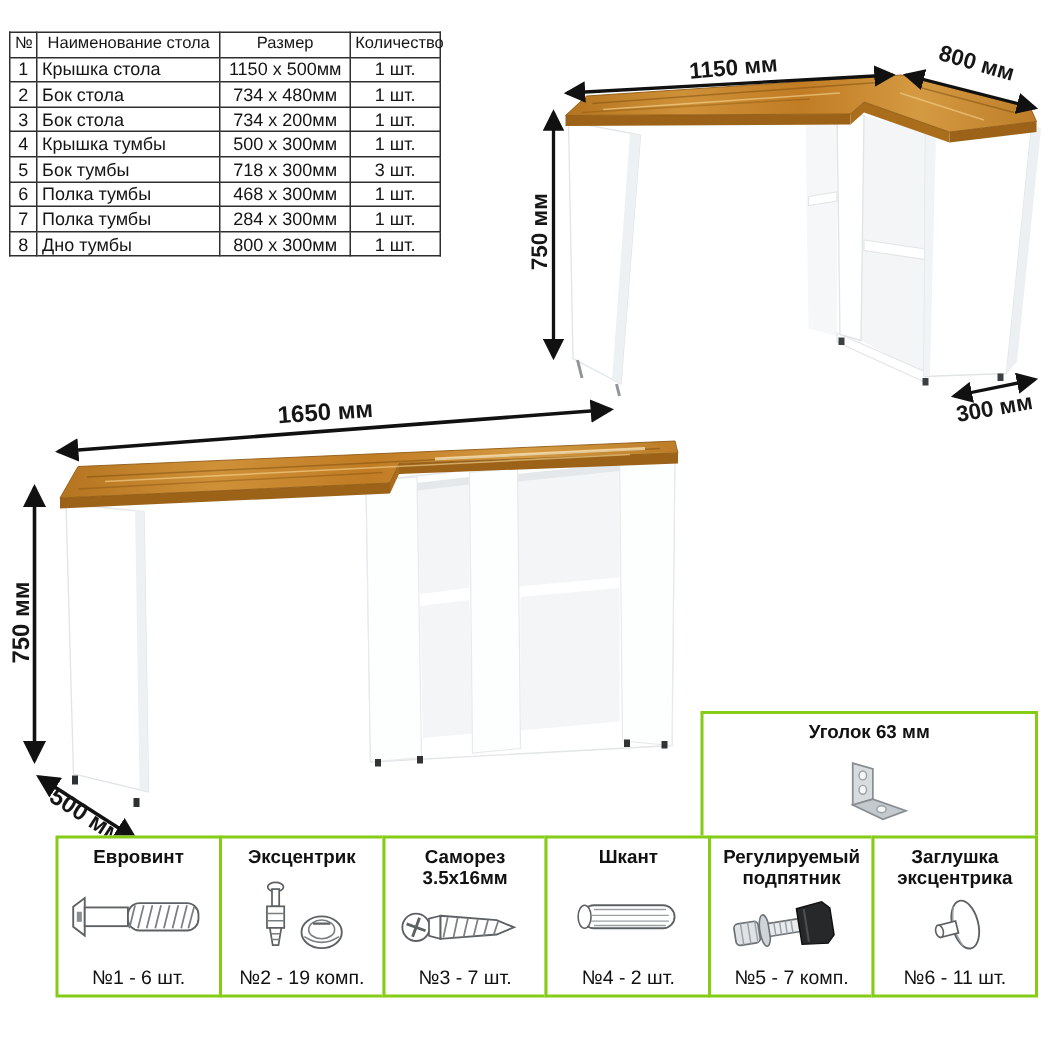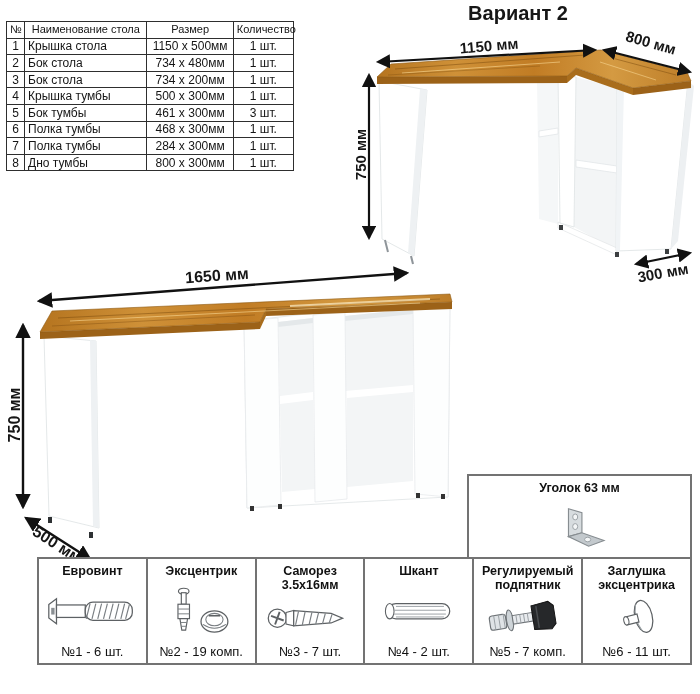--- a/index.html
+++ b/index.html
@@ -14,21 +14,21 @@
   .col-num{width:18px}.col-name{width:122px}.col-size{width:86px}.col-qty{width:60px}
   
   .illus{position:absolute;left:0;top:0;width:700px;height:694px;}
   
   .ttl{position:absolute;font-weight:bold;white-space:nowrap;color:#161616;}
   .dim-label{position:absolute;font-weight:bold;text-align:center;white-space:nowrap;color:#161616;}
   
   .hw-row{position:absolute;display:flex;}
   .acc-row{left:467px;top:474px;width:225px;height:108px;}
   .fast-row{left:37px;top:557px;width:655px;height:108px;}
-  .hw-box{flex:1;border:2px solid #737373;margin-left:-2px;background:#fff;
+  .hw-box{flex:1;border:2px solid #84cc16;margin-left:-2px;background:#fff;
           display:flex;flex-direction:column;align-items:center;justify-content:space-between;
           padding:5px 2px 4px 2px;min-width:0;}
   .hw-box:first-child{margin-left:0;}
   .hw-name,.hw-name2{font-weight:bold;font-size:12.5px;line-height:1.12;text-align:center;}
   .hw-count{font-weight:normal;font-size:13px;white-space:nowrap;}
   .hw-icon{flex:1;display:flex;align-items:center;justify-content:center;width:100%;}
   .hw-icon svg{max-width:96px;max-height:52px;}
 </style>
 </head>
 <body>
@@ -172,21 +172,21 @@
     </tr>
     <tr>
       <td>4</td>
       <td class="c-name">Крышка тумбы</td>
       <td>500 х 300мм</td>
       <td>1 шт.</td>
     </tr>
     <tr>
       <td>5</td>
       <td class="c-name">Бок тумбы</td>
-      <td>461 х 300мм</td>
+      <td>718 х 300мм</td>
       <td>3 шт.</td>
     </tr>
     <tr>
       <td>6</td>
       <td class="c-name">Полка тумбы</td>
       <td>468 х 300мм</td>
       <td>1 шт.</td>
     </tr>
     <tr>
       <td>7</td>
@@ -196,21 +196,20 @@
     </tr>
     <tr>
       <td>8</td>
       <td class="c-name">Дно тумбы</td>
       <td>800 х 300мм</td>
       <td>1 шт.</td>
     </tr>
   </tbody>
     </table>
 
-  <div class="ttl" style="left:457px;top:2px;width:122px;text-align:center;font-size:20px;">Вариант 2</div>
   <div class="dim-label" style="left:450px;top:37px;width:78px;font-size:15px;transform:rotate(-5deg);">1150 мм</div>
   <div class="dim-label" style="left:614px;top:34px;width:74px;font-size:15px;transform:rotate(16deg);">800 мм</div>
   <div class="dim-label" style="left:332px;top:146px;width:56px;font-size:15px;transform:rotate(-90deg);">750 мм</div>
   <div class="dim-label" style="left:632px;top:264px;width:62px;font-size:15px;transform:rotate(-10deg);">300 мм</div>
 
   <div class="dim-label" style="left:182px;top:267px;width:70px;font-size:16px;transform:rotate(-4deg);">1650 мм</div>
   <div class="dim-label" style="left:-14px;top:406px;width:58px;font-size:16px;transform:rotate(-90deg);">750 мм</div>
   <div class="dim-label" style="left:25px;top:536px;width:64px;font-size:16px;transform:rotate(33deg);">500 мм</div>
 
   <div class="hw-row acc-row">

